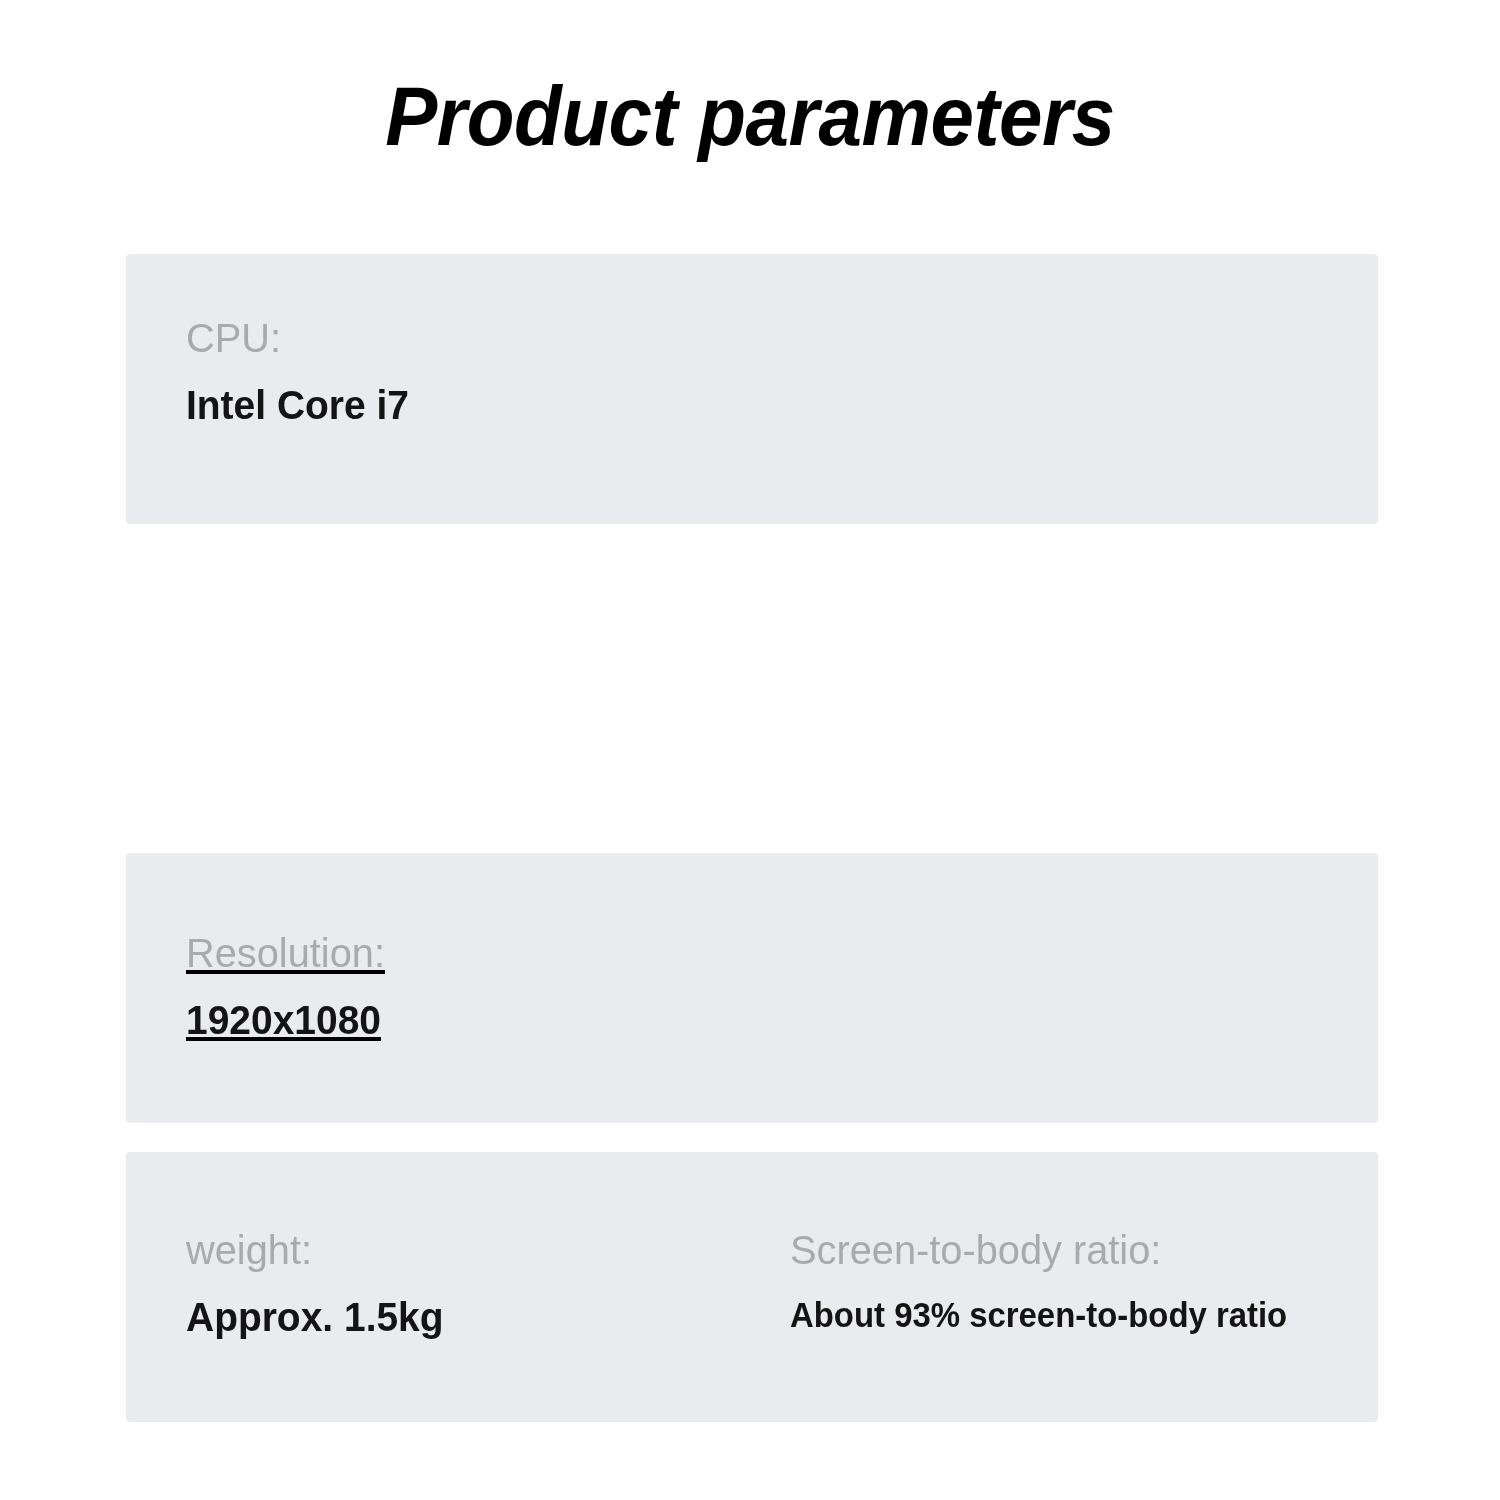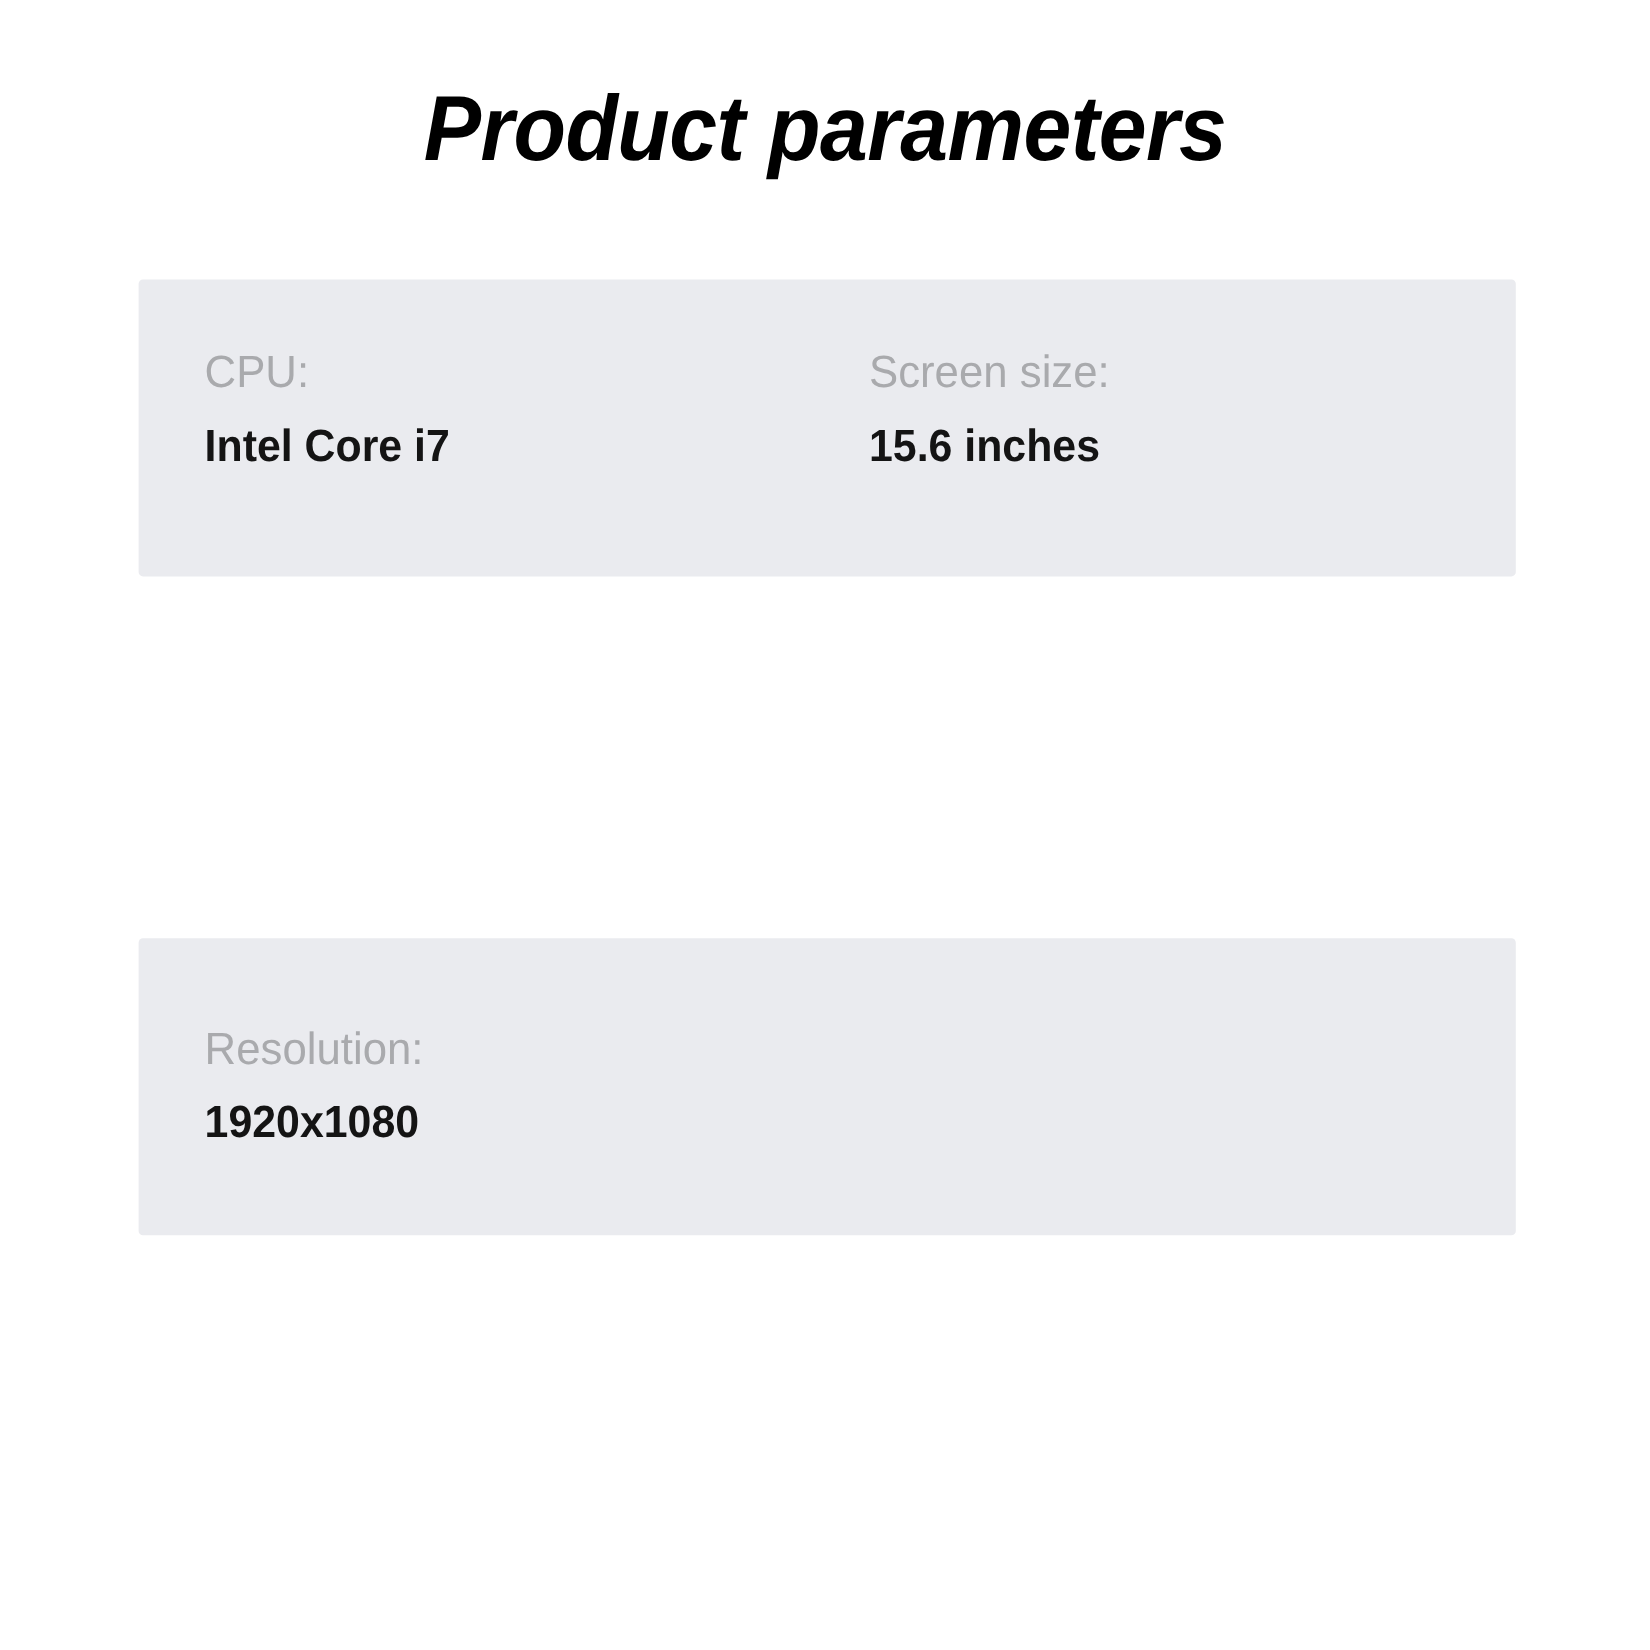--- a/index.html
+++ b/index.html
@@ -62,21 +62,21 @@
   .cell {
     position: absolute;
     box-sizing: border-box;
   }
   .cell.col-left  { left: 60px;  width: 600px; }
   .cell.col-right { left: 664px; width: 560px; }
 
   
   .card-1 .cell { top: 64px; }
   .card-2 .cell { top: 88px; }
-  .card-3 .cell { top: 80px; }
+  .card-3 .cell { top: 80px; text-decoration: underline; }
   .card-4 .cell { top: 78px; }
 
   .param-label {
     display: block;
     font-family: "Liberation Sans", sans-serif;
     font-size: 41px;
     font-weight: 400;
     color: #a9aaad;
     line-height: 1.0;
     white-space: nowrap;
@@ -111,28 +111,34 @@
 
 <div class="page">
 
   <div class="page-title">Product parameters</div>
 
   <div class="card card-1">
     <div class="cell col-left">
       <span class="param-label">CPU:</span>
       <span class="param-value">Intel Core i7</span>
     </div>
-    <div class="cell col-right">
-      <span class="param-label">Screen size:</span>
-      <span class="param-value">15.6 inches</span>
-    </div>
   </div>
 
 
   <div class="card card-3">
     <div class="cell col-left">
       <span class="param-label">Resolution:</span>
       <span class="param-value">1920x1080</span>
     </div>
   </div>
 
+  <div class="card card-4">
+    <div class="cell col-left">
+      <span class="param-label">weight:</span>
+      <span class="param-value">Approx. 1.5kg</span>
+    </div>
+    <div class="cell col-right">
+      <span class="param-label">Screen-to-body ratio:</span>
+      <span class="param-value size-sm">About 93% screen-to-body ratio</span>
+    </div>
+  </div>
 
 </div>
 
 </body></html>

